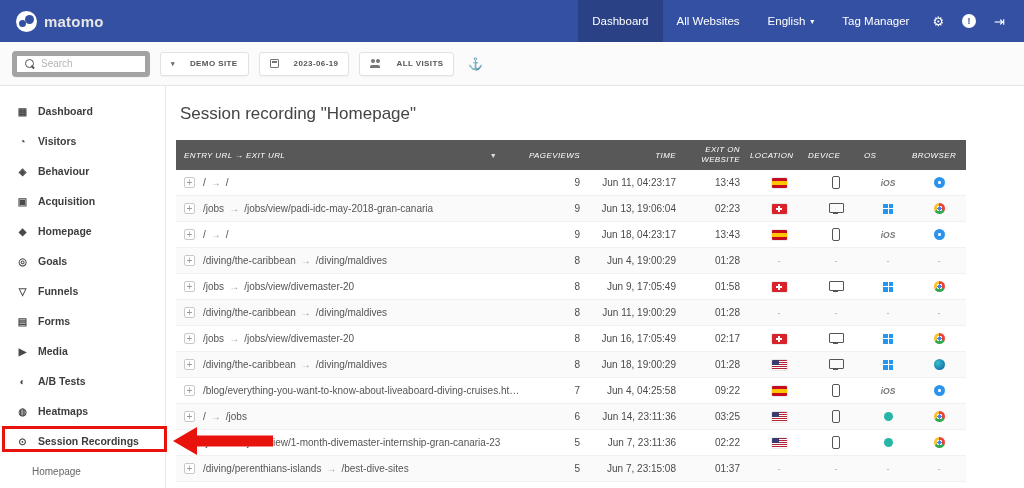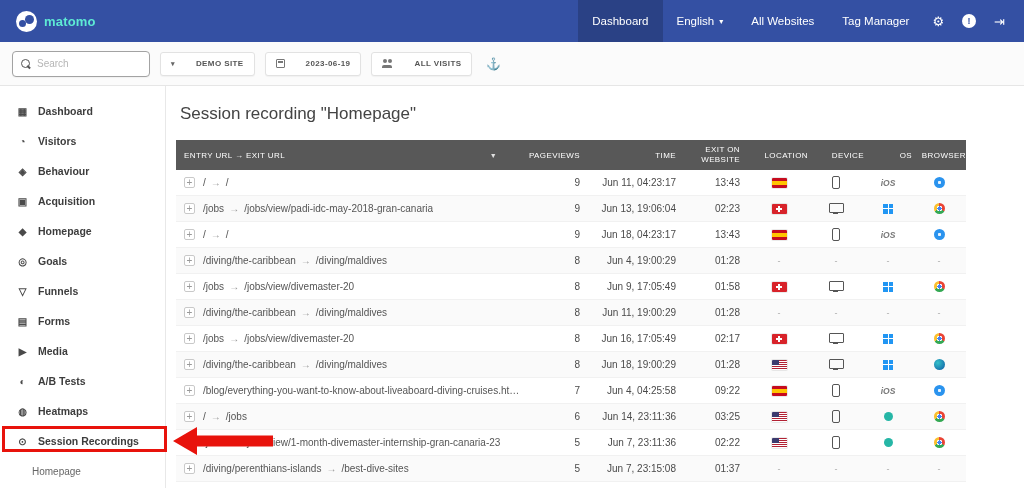--- a/index.html
+++ b/index.html
@@ -6,70 +6,70 @@
   html,body { background:#e9e9e9; }
   body { font-family:"Liberation Sans", sans-serif; }
   .app { position:relative; width:1024px; height:488px; background:#fff; overflow:hidden; }
 
   
   .navbar { height:42px; background:#3450a3; display:flex; align-items:center; justify-content:space-between; padding:0 10px 0 16px; }
   .brand { display:flex; align-items:center; cursor:pointer; }
   .logo { width:21px; height:21px; border-radius:50%; background:#fff; position:relative; overflow:hidden; flex:none; }
   .logo::before { content:''; position:absolute; left:3px; top:9px; width:7px; height:7px; border-radius:50%; background:#3450a3; }
   .logo::after  { content:''; position:absolute; right:3px; top:4px; width:9px; height:9px; border-radius:50%; background:#3450a3; }
-  .brand-name { color:#5eead4; font-weight:700; font-size:13px; margin-left:7px; letter-spacing:.2px; }
+  .brand-name { color:#e5e5e5; font-weight:700; font-size:15px; margin-left:7px; letter-spacing:.2px; }
   .nav-right { display:flex; align-items:center; height:42px; }
   .nav-item { color:#fff; font-size:11.5px; line-height:42px; padding:0 14px; cursor:pointer; white-space:nowrap; }
   .nav-item.active { background:rgba(0,0,0,.18); }
   .nav-item .caret { font-size:8px; margin-left:5px; vertical-align:1px; }
   .nav-icon { color:#fff; font-size:13px; padding:0 9px; cursor:pointer; }
   .info-badge { background:#fff; color:#3450a3; width:14px; height:14px; border-radius:50%; font-size:9px; font-weight:700; display:inline-flex; align-items:center; justify-content:center; padding:0; margin:0 9px; }
 
   
   .toolbar { height:44px; background:#fbfbfb; border-bottom:1px solid #e6e6e6; display:flex; align-items:center; padding:0 12px; gap:10px; }
-  .search-box { width:138px; height:26px; background:#fff; border:1px solid #a3a3a3; border-radius:4px; display:flex; align-items:center; gap:6px; padding:0 8px; box-shadow:0 1px 1px rgba(0,0,0,.04); }
+  .search-box { width:138px; height:26px; background:#fff; border:5px solid #a3a3a3; border-radius:4px; display:flex; align-items:center; gap:6px; padding:0 8px; box-shadow:0 1px 1px rgba(0,0,0,.04); }
   .mag { width:10px; height:10px; position:relative; flex:none; }
   .mag::before { content:''; position:absolute; left:0; top:0; width:7px; height:7px; border:1.4px solid #555; border-radius:50%; }
   .mag::after  { content:''; position:absolute; left:6.5px; top:6.5px; width:4px; height:1.5px; background:#555; transform:rotate(45deg); transform-origin:0 0; }
   .search-input { border:none; outline:none; width:100%; font-size:10px; color:#333; font-family:inherit; background:transparent; }
   .search-input::placeholder { color:#b5b5b5; }
-  .tb-btn { height:24px; background:#fff; border:1px solid #e2e2e2; border-radius:3px; display:flex; align-items:center; gap:21px; padding:0 10px; font-family:inherit; font-size:8px; font-weight:700; letter-spacing:.4px; color:#555; cursor:pointer; white-space:nowrap; box-shadow:0 1px 1px rgba(0,0,0,.04); }
+  .tb-btn { height:24px; background:#fff; border:1px solid #e2e2e2; border-radius:3px; display:flex; align-items:center; gap:15px; padding:0 10px; font-family:inherit; font-size:8px; font-weight:700; letter-spacing:.4px; color:#555; cursor:pointer; white-space:nowrap; box-shadow:0 1px 1px rgba(0,0,0,.04); }
   .tb-caret { font-size:7px; color:#666; }
   .cal { width:9px; height:9px; border:1px solid #777; border-radius:1px; position:relative; flex:none; }
   .cal::before { content:''; position:absolute; top:1px; left:1px; right:1px; height:2px; background:#777; }
   .people { width:11px; height:9px; position:relative; flex:none; }
   .people::before { content:''; position:absolute; width:4px; height:4px; border-radius:50%; background:#777; left:1px; top:0; box-shadow:5px 0 0 #777; }
   .people::after { content:''; position:absolute; width:10px; height:3px; border-radius:2px 2px 0 0; background:#777; bottom:0; left:0; }
   .anchor-ic { color:#8a8a8a; font-size:12px; margin-left:4px; cursor:pointer; }
 
   
   .content { display:flex; height:402px; }
   .sidebar { width:166px; background:#fff; border-right:1px solid #e8e8e8; padding-top:10px; flex:none; }
   .side-item { height:30px; display:flex; align-items:center; gap:9px; padding-left:16px; font-size:10.5px; font-weight:700; color:#3d3d3d; cursor:pointer; white-space:nowrap; }
   .side-item.sub { padding-left:32px; font-weight:400; color:#666; font-size:10px; }
   .side-icon { width:13px; text-align:center; font-size:10px; color:#4a4a4a; flex:none; }
   .main { flex:1; padding:10px 58px 0 10px; overflow:hidden; }
   .page-title { font-size:17px; font-weight:400; color:#444; margin:8px 0 16px 4px; }
 
   
   .table { width:100%; }
-  .thead { display:flex; align-items:center; height:30px; background:#585858; }
+  .thead { display:flex; align-items:center; height:30px; background:#585858;font-style:italic; }
   .hcell { font-size:8px; letter-spacing:.4px; color:#fff; white-space:nowrap; }
   .hcell.col-tow { white-space:normal; line-height:1.2; }
   .sort-icon { font-size:7px; color:#e0e0e0; margin-right:4px; }
   .col-url { flex:1; min-width:0; padding-left:8px; }
   .col-pv  { width:64px; text-align:right; padding-right:10px; flex:none; }
   .hcell.col-pv { display:flex; justify-content:flex-end; align-items:center;gap:28px; }
   .col-time { width:96px; text-align:right; padding-right:10px; flex:none; }
   .col-tow  { width:64px; text-align:right; padding-right:10px; flex:none; }
   .col-loc { width:58px; flex:none; }
   .col-dev { width:56px; flex:none; }
   .col-os  { width:48px; flex:none; }
   .col-br  { width:54px; flex:none; }
-  .hcell.col-loc,.hcell.col-dev,.hcell.col-os,.hcell.col-br { text-align:right; }
+  .hcell.col-loc,.hcell.col-dev,.hcell.col-os,.hcell.col-br { text-align:left; }
 
   .trow { display:flex; align-items:center; height:26px; border-bottom:1px solid #f1f1f1; background:#fff; }
   .trow:nth-child(even) { background:#fafafa; }
   .cell { font-size:10px; color:#4a4a4a; }
   .cell.col-url { display:flex; align-items:center; gap:8px; overflow:hidden; }
   .expand { width:11px; height:11px; border:1px solid #c9c9c9; border-radius:2px; color:#999; font-size:10px; line-height:9px; text-align:center; background:#fff; flex:none; cursor:pointer; }
   .url-text { white-space:nowrap; overflow:hidden; text-overflow:ellipsis; color:#555; cursor:pointer; }
   .url-arrow { margin:0 5px; color:#999; }
   .icon-cell { display:flex; justify-content:center; align-items:center; }
   .dash { color:#aaa; font-size:9px; }
@@ -99,22 +99,22 @@
 
 <div class="app">
 
   <header class="navbar">
     <div class="brand">
       <span class="logo"></span>
       <span class="brand-name">matomo</span>
     </div>
     <nav class="nav-right">
       <a class="nav-item active">Dashboard</a>
+      <a class="nav-item">All Websites</a>
       <a class="nav-item"><span>English</span><span class="caret">▾</span></a>
-      <a class="nav-item">All Websites</a>
       <a class="nav-item">Tag Manager</a>
       <span class="nav-icon">⚙</span>
       <span class="nav-icon info-badge">!</span>
       <span class="nav-icon">⇥</span>
     </nav>
   </header>
 
   <div class="toolbar">
     <div class="search-box">
       <span class="mag"></span>

